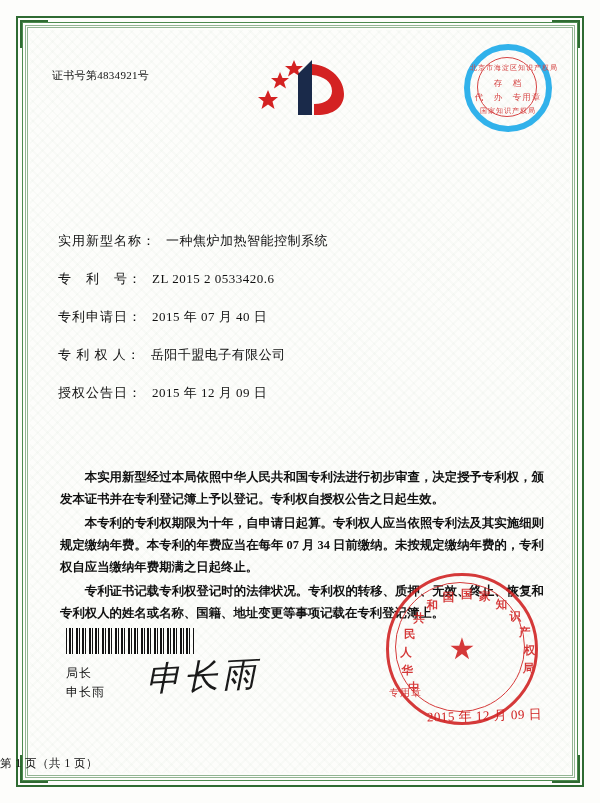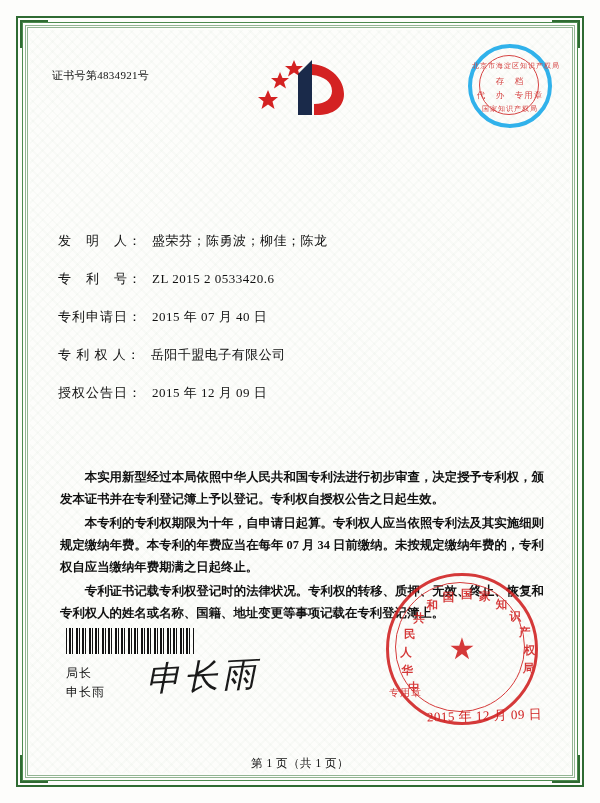--- a/index.html
+++ b/index.html
@@ -70,21 +70,21 @@
     height: 78px;
   }
 
   
   .stamp-top {
     position: absolute;
     right: 48px;
     top: 44px;
     width: 76px;
     height: 76px;
-    border: 4px solid #0ea5e9;
+    border: 6px solid #0ea5e9;
     border-radius: 50%;
     color: #cf2222;
     opacity: .85;
   }
   .stamp-top .st-inner {
     position: absolute;
     left: 7px; top: 7px;
     width: 58px; height: 58px;
     border: 1px solid #cf2222;
     border-radius: 50%;
@@ -252,21 +252,21 @@
     color: #d01f1f;
     letter-spacing: .5px;
     transform: rotate(-1.5deg);
   }
 
   
   .footer {
     position: absolute;
     left: 0; right: 0;
     bottom: 32px;
-    text-align: center;
+    text-align: left;
     font-size: 11.5px;
     color: #111;
     letter-spacing: .5px;
   }
   
   .watermark {
     position: absolute;
     left: 30px; top: 30px;
     right: 30px; bottom: 30px;
     background:
@@ -308,22 +308,22 @@
     <div class="st-inner"></div>
     <div class="st-line l1">北京市海淀区知识产权局</div>
     <div class="st-line l2">存　档</div>
     <div class="st-line l3">代　办　专用章</div>
     <div class="st-line l4">国家知识产权局</div>
   </div>
 
 
   <div class="fields">
     <div class="field-row">
-      <span class="field-label">发　明　人：</span>
-      <span class="field-value">盛荣芬；陈勇波；柳佳；陈龙</span>
+      <span class="field-label">实用新型名称：</span>
+      <span class="field-value">一种焦炉加热智能控制系统</span>
     </div>
     <div class="field-row">
       <span class="field-label">专　利　号：</span>
       <span class="field-value">ZL 2015 2 0533420.6</span>
     </div>
     <div class="field-row">
       <span class="field-label">专利申请日：</span>
       <span class="field-value">2015 年 07 月 40 日</span>
     </div>
     <div class="field-row">

